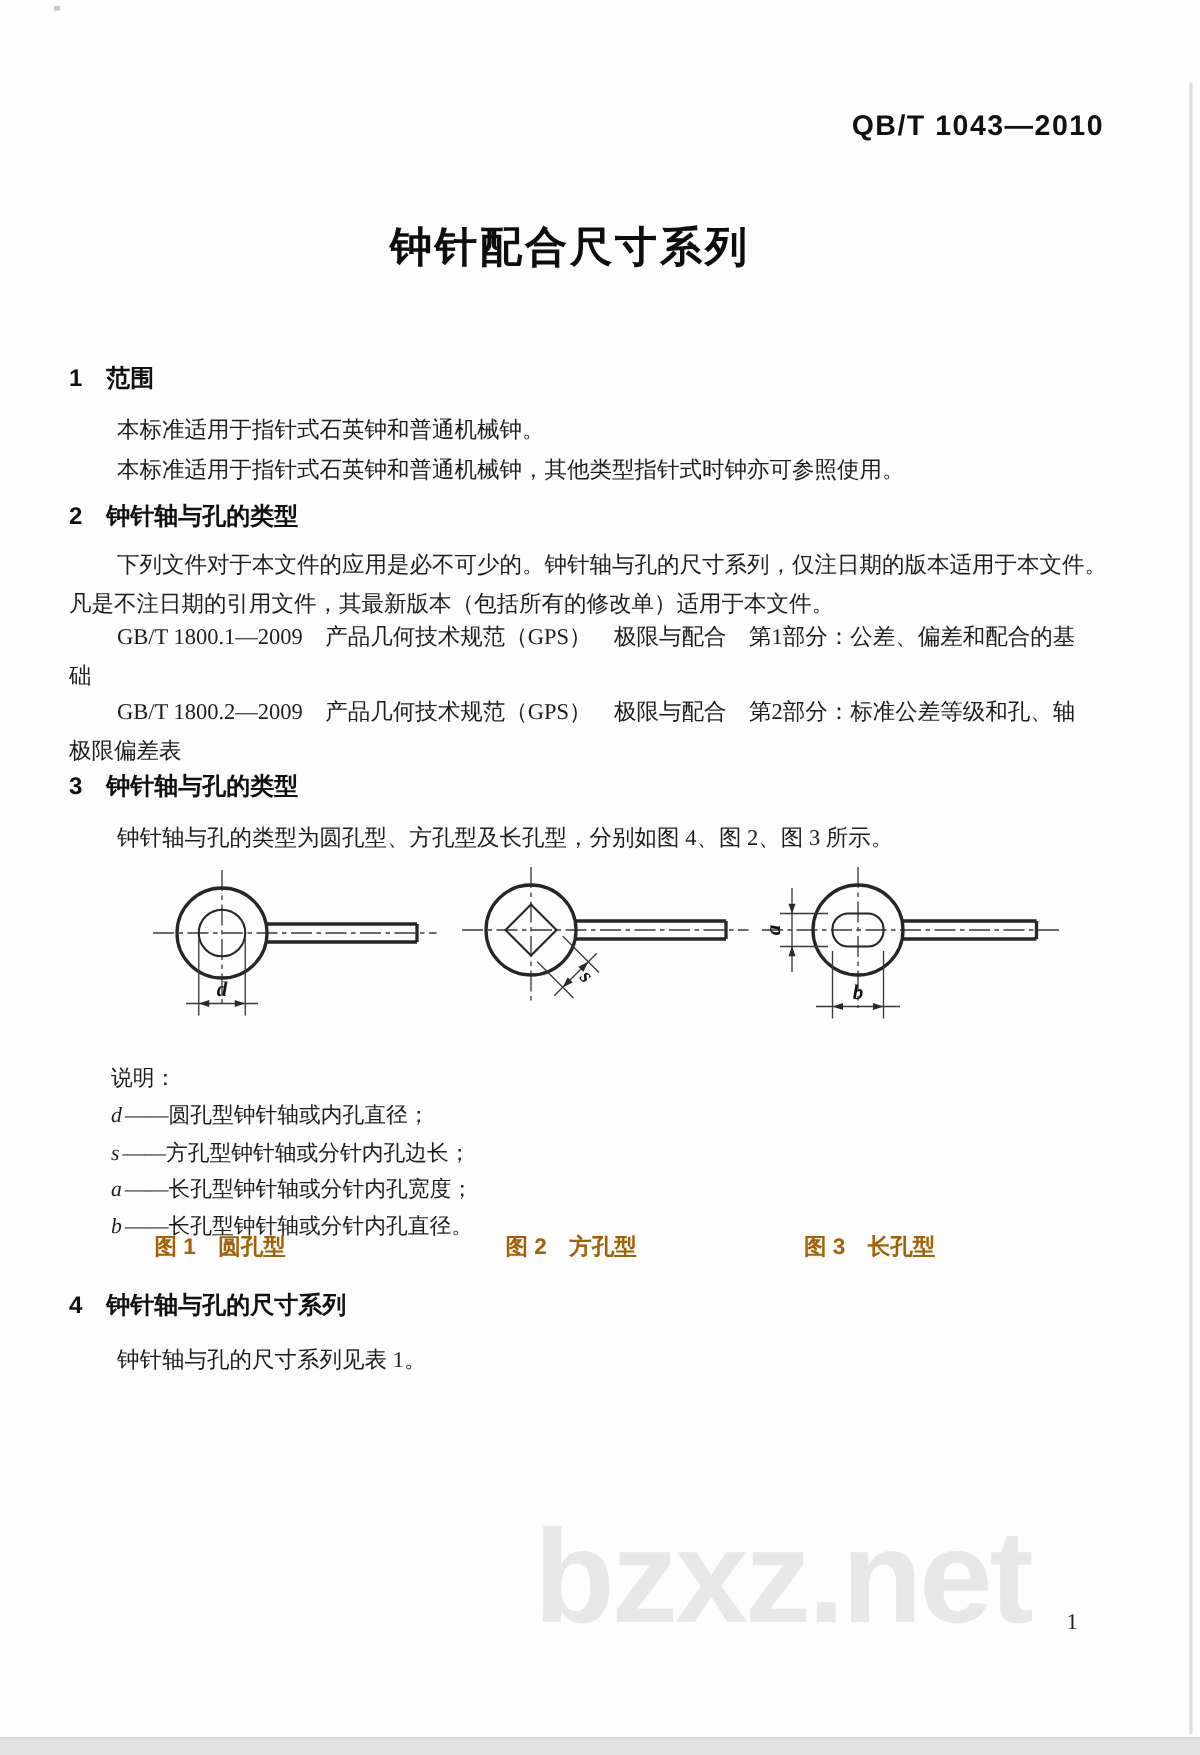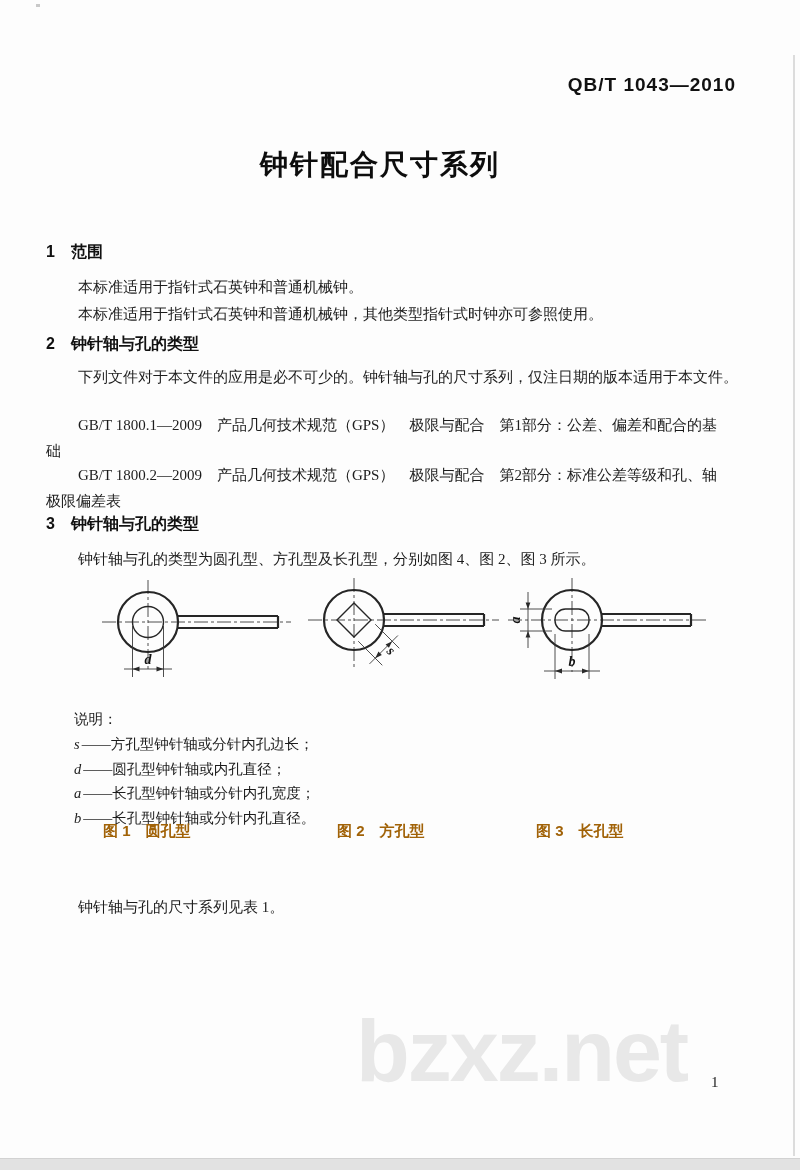--- a/index.html
+++ b/index.html
@@ -66,20 +66,21 @@
     <span class="sec-num">1</span><span>范围</span>
   </div>
   <div class="para indent pos-s1p1">本标准适用于指针式石英钟和普通机械钟。</div>
   <div class="para indent pos-s1p2">本标准适用于指针式石英钟和普通机械钟，其他类型指针式时钟亦可参照使用。</div>
 
   <div class="sec-heading pos-s2h">
     <span class="sec-num">2</span><span>钟针轴与孔的类型</span>
   </div>
   <div class="para pos-s2p1">
     <div class="indent">下列文件对于本文件的应用是必不可少的。钟针轴与孔的尺寸系列，仅注日期的版本适用于本文件。</div>
+    <div>凡是不注日期的引用文件，其最新版本（包括所有的修改单）适用于本文件。</div>
   </div>
   <div class="para pos-ref1">
     <div class="indent">GB/T 1800.1—2009　产品几何技术规范（GPS）　极限与配合　第1部分：公差、偏差和配合的基</div>
     <div>础</div>
   </div>
   <div class="para pos-ref2">
     <div class="indent">GB/T 1800.2—2009　产品几何技术规范（GPS）　极限与配合　第2部分：标准公差等级和孔、轴</div>
     <div>极限偏差表</div>
   </div>
 
@@ -163,30 +164,33 @@
           <polygon class="arrow" points="71,99 78,96.6 78,101.4"></polygon>
           <polygon class="arrow" points="105,99 98,96.6 98,101.4"></polygon>
           <text x="88" y="94" text-anchor="middle">b</text>
         </g>
       </svg>
     </div>
   </div>
 
   <div class="legend">
     <div class="legend-title">说明：</div>
+    <div class="legend-item"><span class="legend-symbol">d</span><span>——圆孔型钟针轴或内孔直径；</span></div>
     <div class="legend-item"><span class="legend-symbol">s</span><span>——方孔型钟针轴或分针内孔边长；</span></div>
-    <div class="legend-item"><span class="legend-symbol">d</span><span>——圆孔型钟针轴或内孔直径；</span></div>
     <div class="legend-item"><span class="legend-symbol">a</span><span>——长孔型钟针轴或分针内孔宽度；</span></div>
     <div class="legend-item"><span class="legend-symbol">b</span><span>——长孔型钟针轴或分针内孔直径。</span></div>
   </div>
 
   <div class="fig-caption cap1">图 1　圆孔型</div>
   <div class="fig-caption cap2">图 2　方孔型</div>
   <div class="fig-caption cap3">图 3　长孔型</div>
 
+  <div class="sec-heading pos-s4h">
+    <span class="sec-num">4</span><span>钟针轴与孔的尺寸系列</span>
+  </div>
   <div class="para indent pos-s4p1">钟针轴与孔的尺寸系列见表 1。</div>
 
   <div class="page-num">1</div>
 
   <div class="edge-right-line"></div>
   <div class="bottom-band"></div>
   <div class="top-speck"></div>
 </div>
 
 </body></html>

